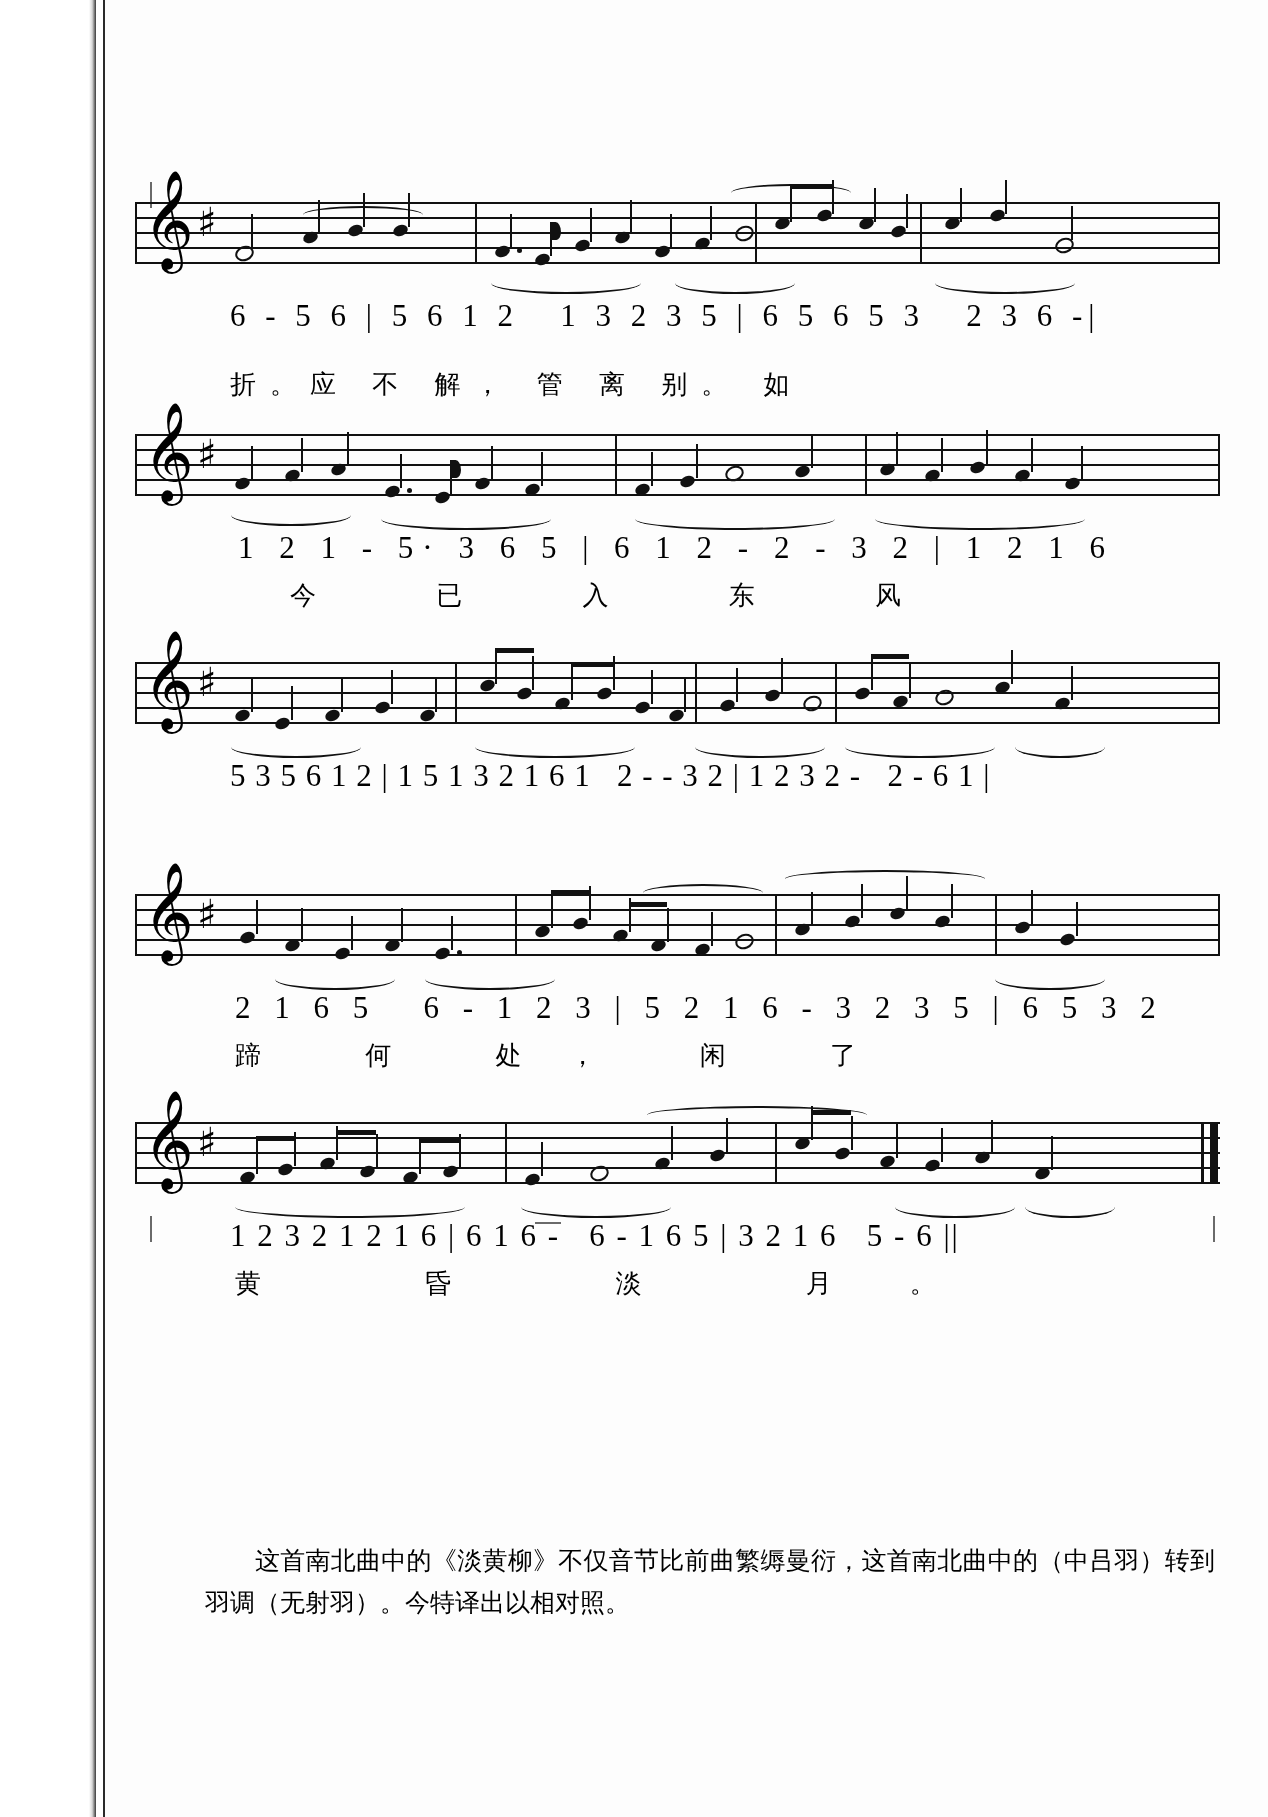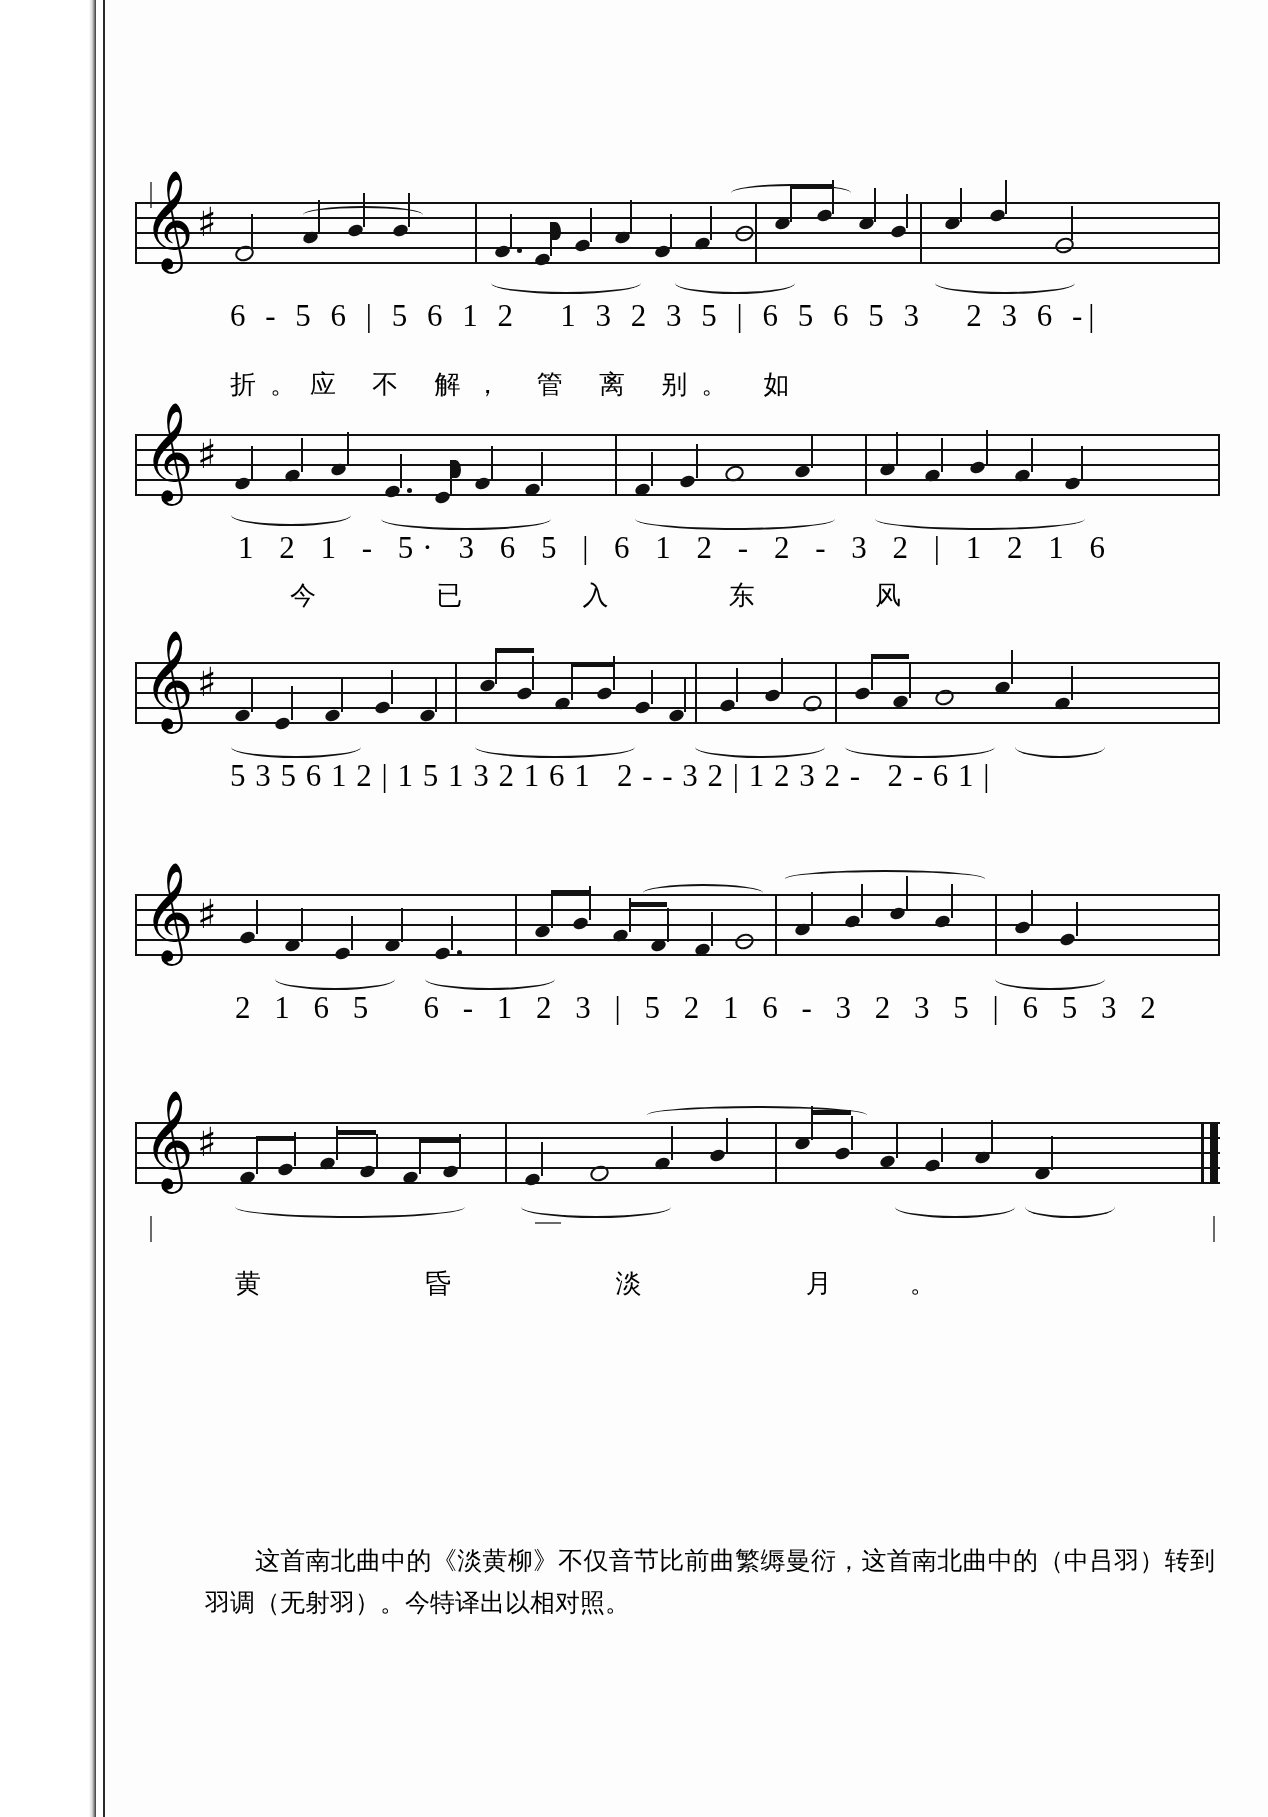--- a/index.html
+++ b/index.html
@@ -491,20 +491,23 @@
       <div class="slur" style="left:508px; top:12px; width:120px;"></div>
       <div class="slur" style="left:650px; top:-2px; width:200px;"></div>
       <div class="slur under" style="left:140px; top:96px; width:120px; height:20px;"></div>
       <div class="slur under" style="left:290px; top:96px; width:130px; height:20px;"></div>
       <div class="slur under" style="left:860px; top:96px; width:110px; height:20px;"></div>
     </div>
 
     <div class="jianpu" style="top:118px;">
       <span style="left:100px; letter-spacing:8px;">2 1 6 5   6 - 1 2 3 | 5 2 1 6 - 3 2 3 5 | 6 5 3 2</span>
     </div>
+    <div class="lyrics" style="top:166px;">
+      <span style="left:100px; letter-spacing:48px;">蹄 何 处， 闲 了</span>
+    </div>
   </div>
 
   <div class="system" style="top:1100px;">
     <div class="staff">
       <div class="staff-lines">
           <i></i>
           <i></i>
           <i></i>
           <i></i>
           <i></i>
@@ -558,20 +561,23 @@
       <div class="nh" style="left:900px; top:68px;"></div>
       <div class="st" style="left:916px; top:36px;"></div>
 
       <div class="slur" style="left:512px; top:6px; width:220px;"></div>
       <div class="slur under" style="left:100px; top:96px; width:230px; height:20px;"></div>
       <div class="slur under" style="left:386px; top:96px; width:150px; height:20px;"></div>
       <div class="slur under" style="left:760px; top:96px; width:120px; height:20px;"></div>
       <div class="slur under" style="left:890px; top:96px; width:90px; height:20px;"></div>
     </div>
 
+    <div class="jianpu" style="top:118px;">
+      <span style="left:95px; letter-spacing:2px;">1 2 3 2 1 2 1 6 | 6 1 6 -   6 - 1 6 5 | 3 2 1 6   5 - 6 ||</span>
+    </div>
     <div class="lyrics" style="top:166px;">
       <span style="left:100px; letter-spacing:78px;">黄 昏 淡 月。</span>
     </div>
   </div>
 
   <div class="prose" style="top:1540px;">
     <p>这首南北曲中的《淡黄柳》不仅音节比前曲繁缛曼衍，这首南北曲中的（中吕羽）转到羽调（无射羽）。今特译出以相对照。</p>
   </div>
 
 

